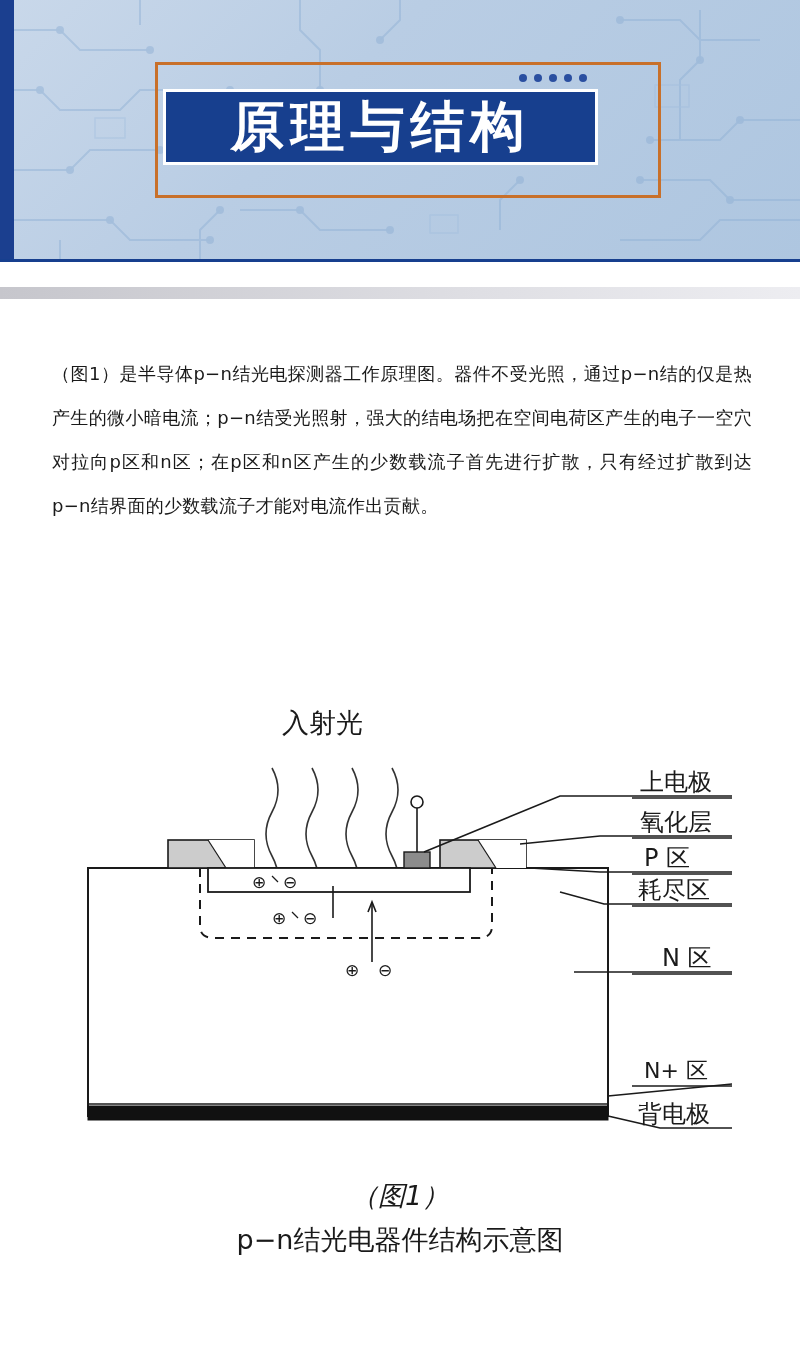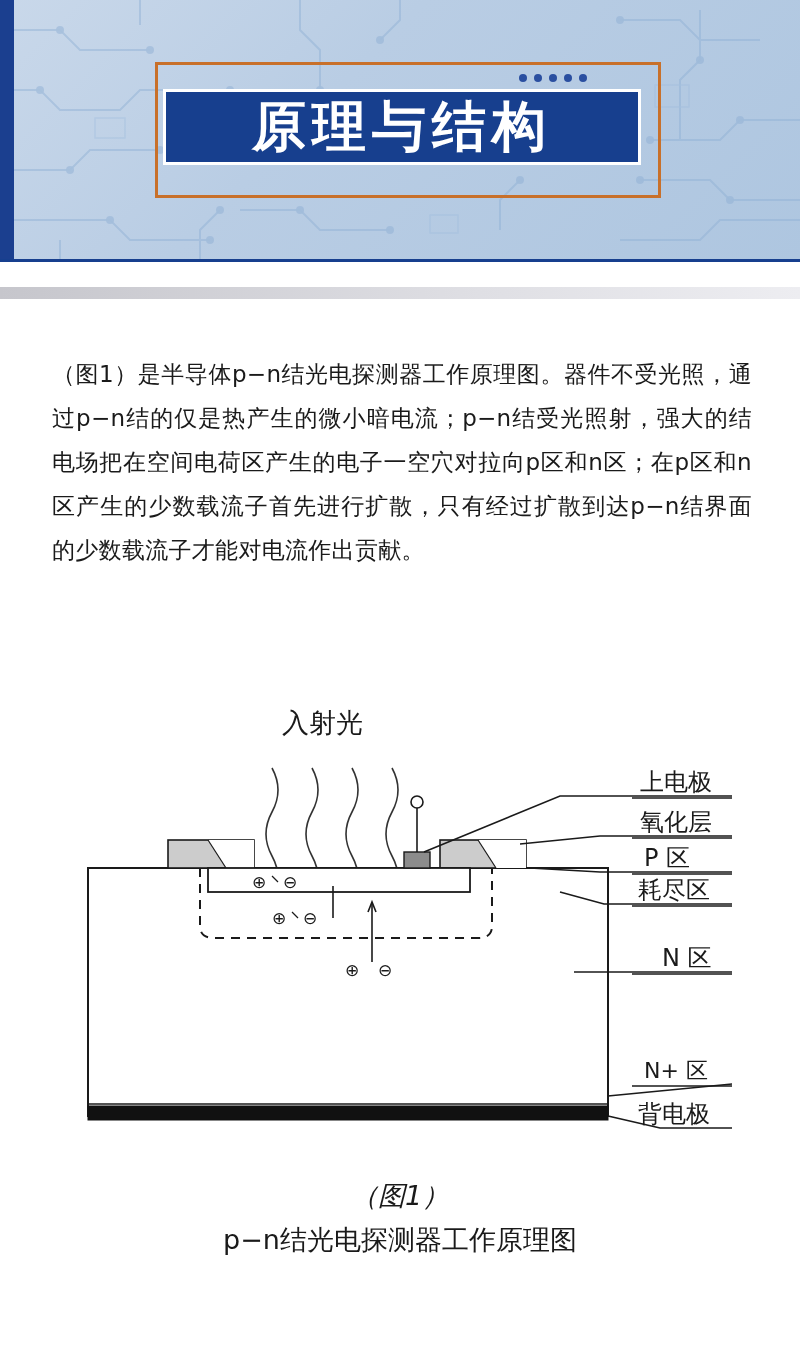--- a/index.html
+++ b/index.html
@@ -40,21 +40,21 @@
     left: 155px;
     top: 62px;
     width: 500px;
     height: 130px;
     border: 3px solid #c8702a;
   }
   .title-box {
     position: absolute;
     left: 163px;
     top: 89px;
-    width: 478px;
+    width: 435px;
     height: 76px;
     background: #173f8e;
     border: 3px solid #ffffff;
     box-sizing: border-box;
     display: flex;
     align-items: center;
     justify-content: center;
   }
   .title-text {
     color: #ffffff;
@@ -90,21 +90,21 @@
     height: 12px;
     background: linear-gradient(90deg, #c6c6cc 0%, #dfdfe4 60%, #ededf1 100%);
   }
 
   
   .body-text {
     position: absolute;
     left: 52px;
     top: 352px;
     width: 700px;
-    font-size: 23px;
+    font-size: 18px;
     line-height: 44px;
     color: #1a1a1a;
     text-align: justify;
     font-family: "DejaVu Sans", sans-serif;
     letter-spacing: 0.3px;
   }
 
   
   .figure {
     position: absolute;
@@ -289,13 +289,13 @@
       <text x="644" y="190">P 区</text>
       <text x="638" y="222">耗尽区</text>
       <text x="662" y="290">N 区</text>
       <text x="644" y="402" font-size="22">N+ 区</text>
       <text x="638" y="446">背电极</text>
     </g>
   </svg>
 </div>
 
 <div class="caption-1">（图1）</div>
-<div class="caption-2">p−n结光电探测器工作原理图</div>
+<div class="caption-2">p−n结光电器件结构示意图</div>
 
 </body></html>

